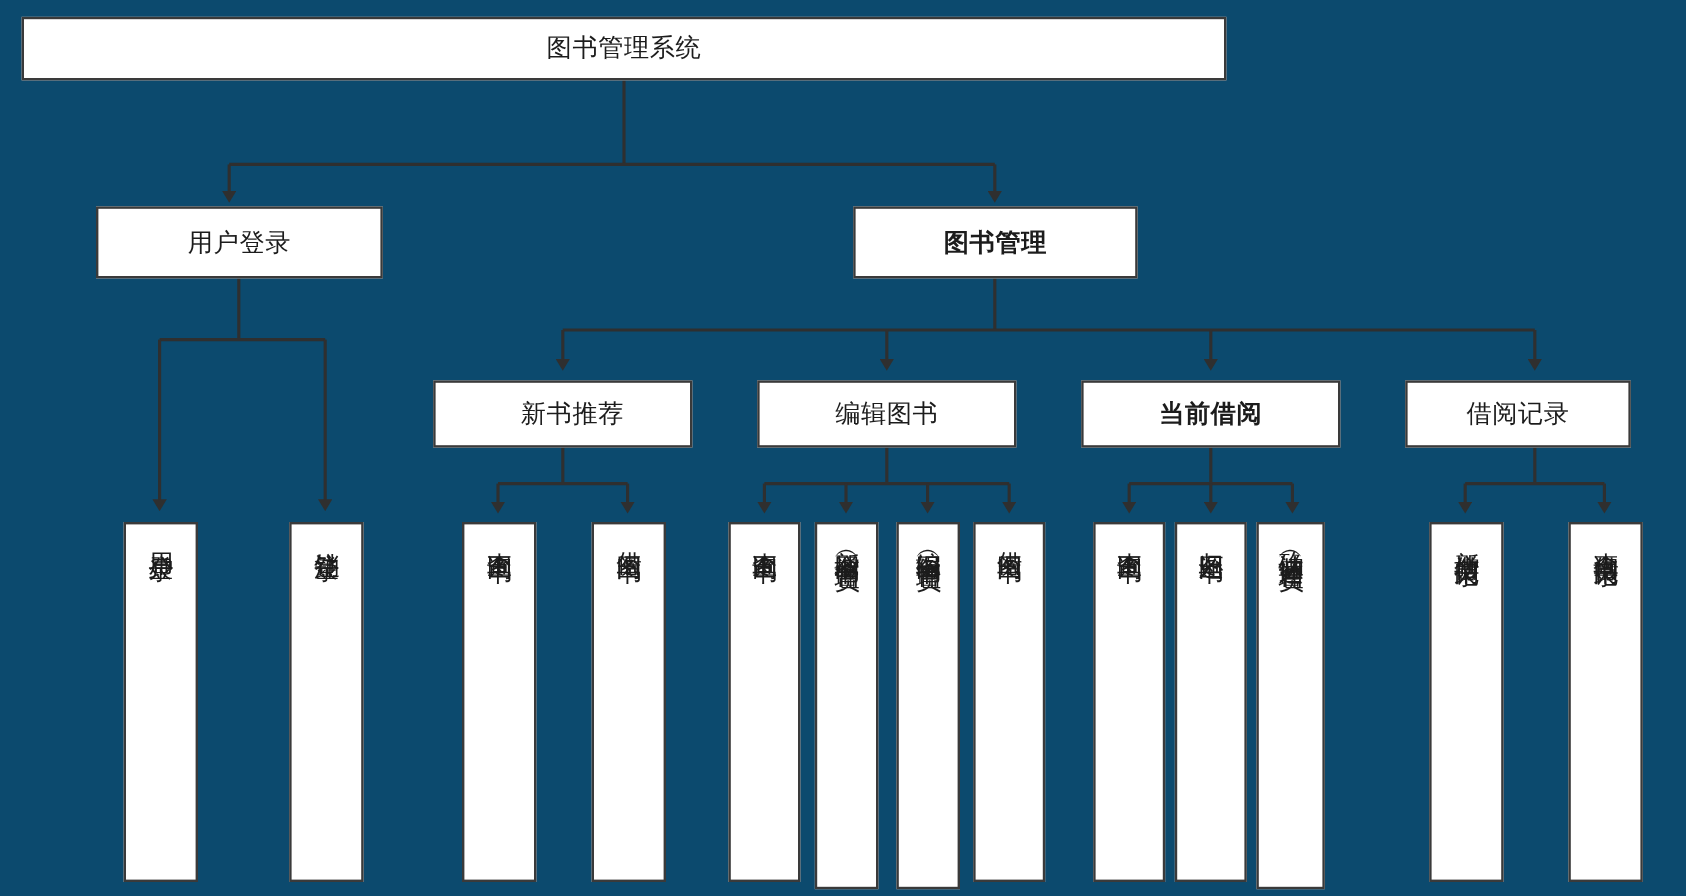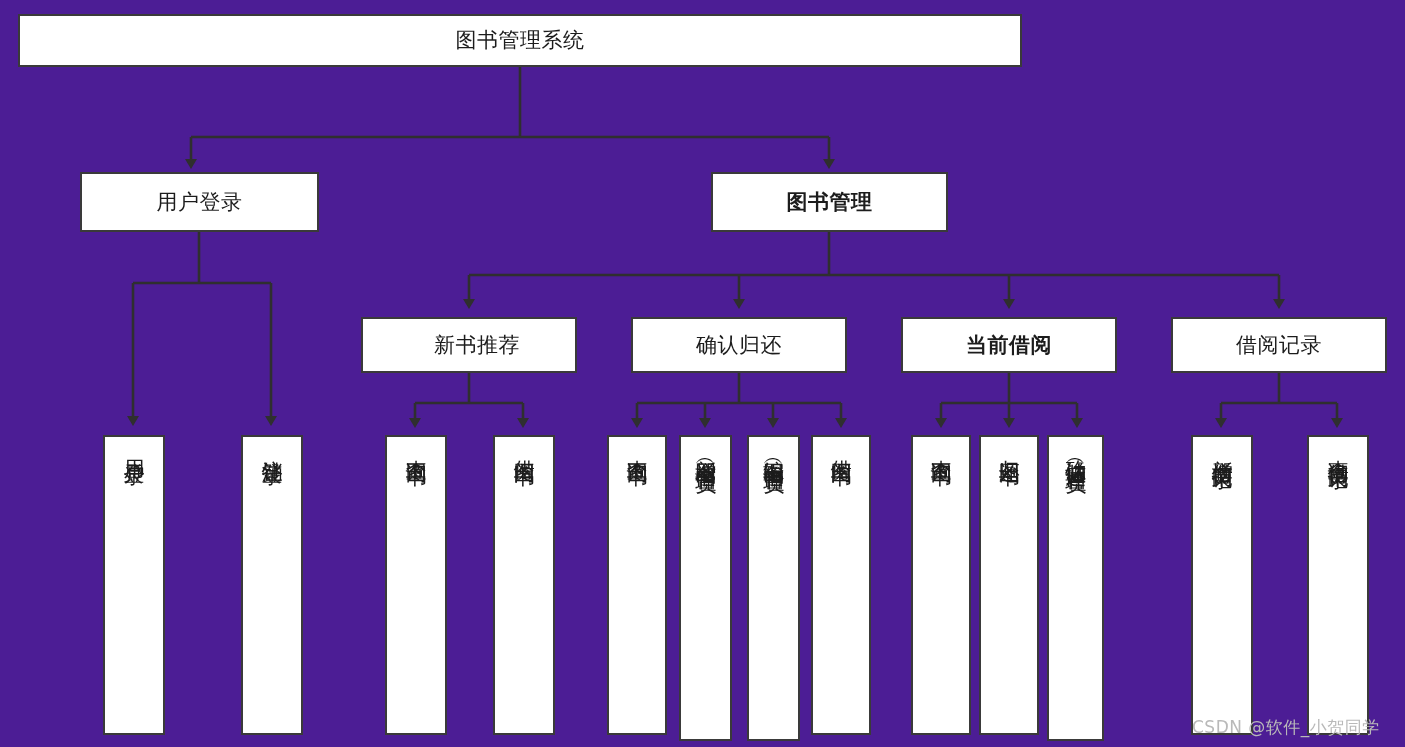--- a/index.html
+++ b/index.html
@@ -7,21 +7,21 @@
     padding: 0;
     background: #ffffff;
   }
   body {
     font-family: "DejaVu Sans", "Liberation Sans", sans-serif;
   }
   #canvas {
     position: relative;
     width: 1405px;
     height: 747px;
-    background: #4c1d95;
+    background: #0c4a6e;
     overflow: hidden;
   }
   svg.wires {
     position: absolute;
     left: 0;
     top: 0;
     width: 1405px;
     height: 747px;
     pointer-events: none;
   }
@@ -125,26 +125,26 @@
     <span class="lbl">用户登录</span>
   </div>
   <div class="node horiz" style="left:711px; top:172px; width:237px; height:60px;font-weight:bold;">
     <span class="lbl">图书管理</span>
   </div>
 
   <div class="node horiz" style="left:361px; top:317px; width:216px; height:56px;padding-left:16px;">
     <span class="lbl">新书推荐</span>
   </div>
   <div class="node horiz" style="left:631px; top:317px; width:216px; height:56px;">
-    <span class="lbl">确认归还</span>
+    <span class="lbl">编辑图书</span>
   </div>
   <div class="node horiz" style="left:901px; top:317px; width:216px; height:56px;font-weight:bold;">
     <span class="lbl">当前借阅</span>
   </div>
-  <div class="node horiz" style="left:1171px; top:317px; width:216px; height:56px;text-align:center;">
+  <div class="node horiz" style="left:1171px; top:317px; width:188px; height:56px;text-align:center;">
     <span class="lbl">借阅记录</span>
   </div>
 
   <div class="node vert" style="left:103px; top:435px; width:62px; height:300px;">
     <span class="lbl">用户登录</span>
   </div>
   <div class="node vert" style="left:241px; top:435px; width:62px; height:300px;">
     <span class="lbl">注销登录</span>
   </div>
 
@@ -178,15 +178,14 @@
     <span class="lbl">确认归还（管理员）</span>
   </div>
 
   <div class="node vert" style="left:1191px; top:435px; width:62px; height:300px;">
     <span class="lbl">新增借阅记录</span>
   </div>
   <div class="node vert" style="left:1307px; top:435px; width:62px; height:300px;">
     <span class="lbl">查询借阅记录</span>
   </div>
 
-  <div class="watermark" style="left:1192px; top:716px;">CSDN @软件_小贺同学</div>
 
 </div>
 
 </body></html>

